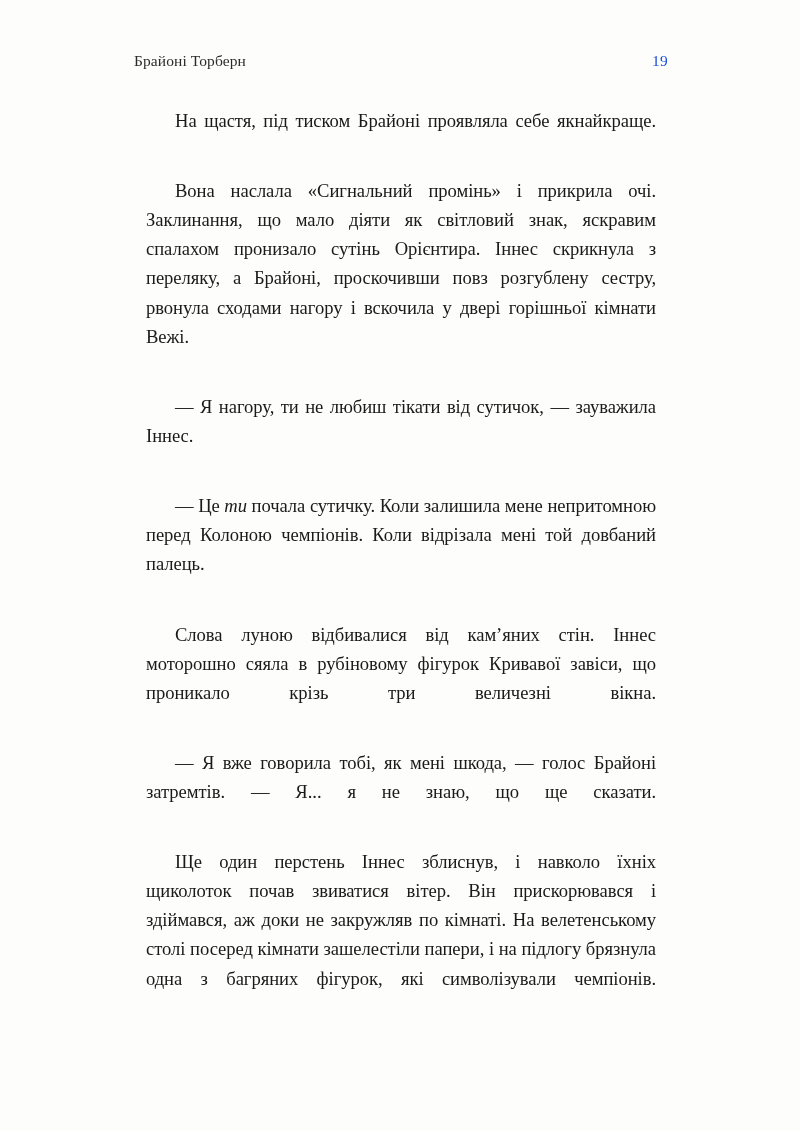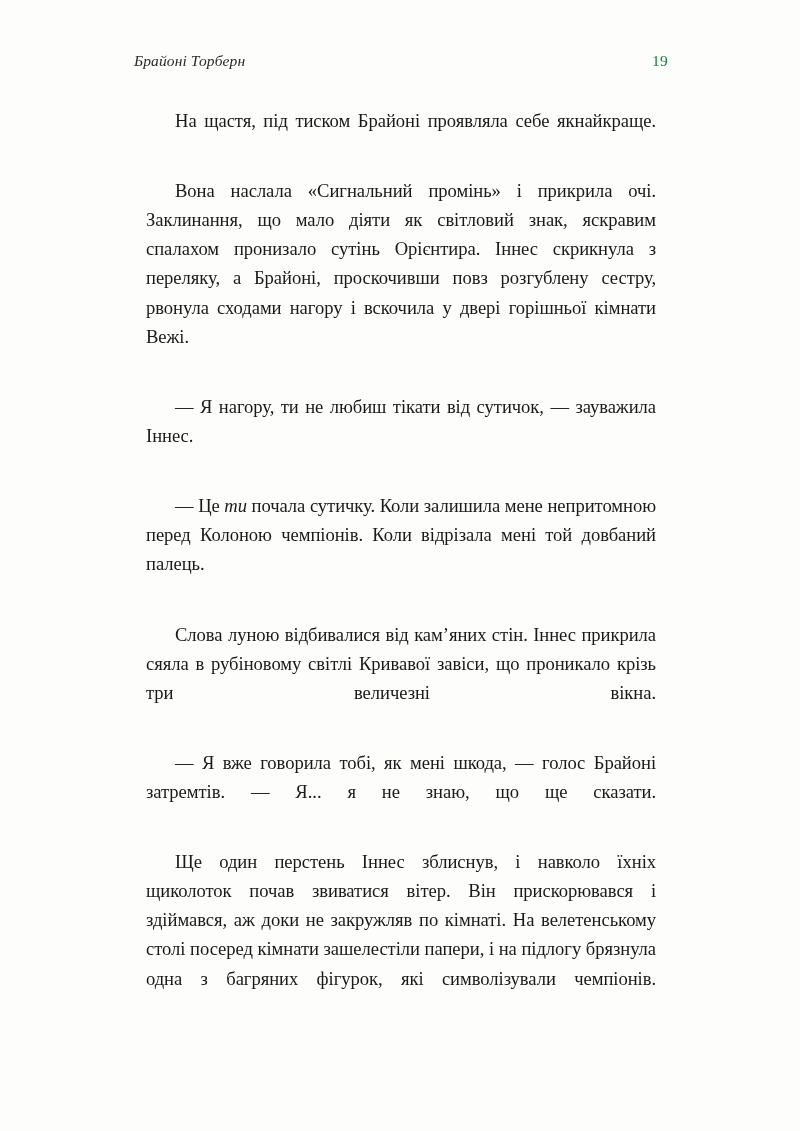--- a/index.html
+++ b/index.html
@@ -30,30 +30,29 @@
     position: absolute;
     left: 134px;
     top: 52px;
     width: 534px;
     height: 24px;
     display: flex;
     align-items: baseline;
     justify-content: space-between;
   }
   .running-head .rh-title {
-    font-style: italic;
     font-size: 15.5px;
     letter-spacing: 0.1px;
     color: #2b2b2b;
     white-space: nowrap;
   }
   .running-head .rh-folio {
     font-size: 15.5px;
     font-style: normal;
-    color: #15803d;
+    color: #1d4ed8;
     letter-spacing: 0.2px;
   }
 
   
   .textblock {
     position: absolute;
     left: 134px;
     top: 94px;
     width: 534px;
   }
@@ -93,19 +92,19 @@
   <div class="running-head">
     <span class="rh-title">Брайоні Торберн</span>
     <span class="rh-folio">19</span>
   </div>
 
   <div class="textblock">
     <p class="para">На щастя, під тиском Брайоні проявляла себе якнайкраще.</p>
     <p class="para">Вона наслала «Сигнальний промінь» і прикрила очі. Заклинання, що мало діяти як світловий знак, яскравим спалахом пронизало сутінь Орієнтира. Іннес скрикнула з переляку, а Брайоні, проскочивши повз розгублену сестру, рвонула сходами нагору і вскочила у двері горішньої кімнати Вежі.</p>
     <p class="para dialogue">— Я нагору, ти не любиш тікати від сутичок, — зауважила Іннес.</p>
     <p class="para dialogue">— Це <em class="emph">ти</em> почала сутичку. Коли залишила мене непритомною перед Колоною чемпіонів. Коли відрізала мені той довбаний палець.</p>
-    <p class="para">Слова луною відбивалися від кам’яних стін. Іннес прикрила сяяла в рубіновому світлі Кривавої завіси, що проникало крізь три величезні вікна.</p>
+    <p class="para">Слова луною відбивалися від кам’яних стін. Іннес моторошно сяяла в рубіновому фігурок Кривавої завіси, що проникало крізь три величезні вікна.</p>
     <p class="para dialogue">— Я вже говорила тобі, як мені шкода, — голос Брайоні затремтів. — Я... я не знаю, що ще сказати.</p>
     <p class="para">Ще один перстень Іннес зблиснув, і навколо їхніх щиколоток почав звиватися вітер. Він прискорювався і здіймався, аж доки не закружляв по кімнаті. На велетенському столі посеред кімнати зашелестіли папери, і на підлогу брязнула одна з багряних фігурок, які символізували чемпіонів.</p>
 
   </div>
 
 </div>
 
 </body></html>

